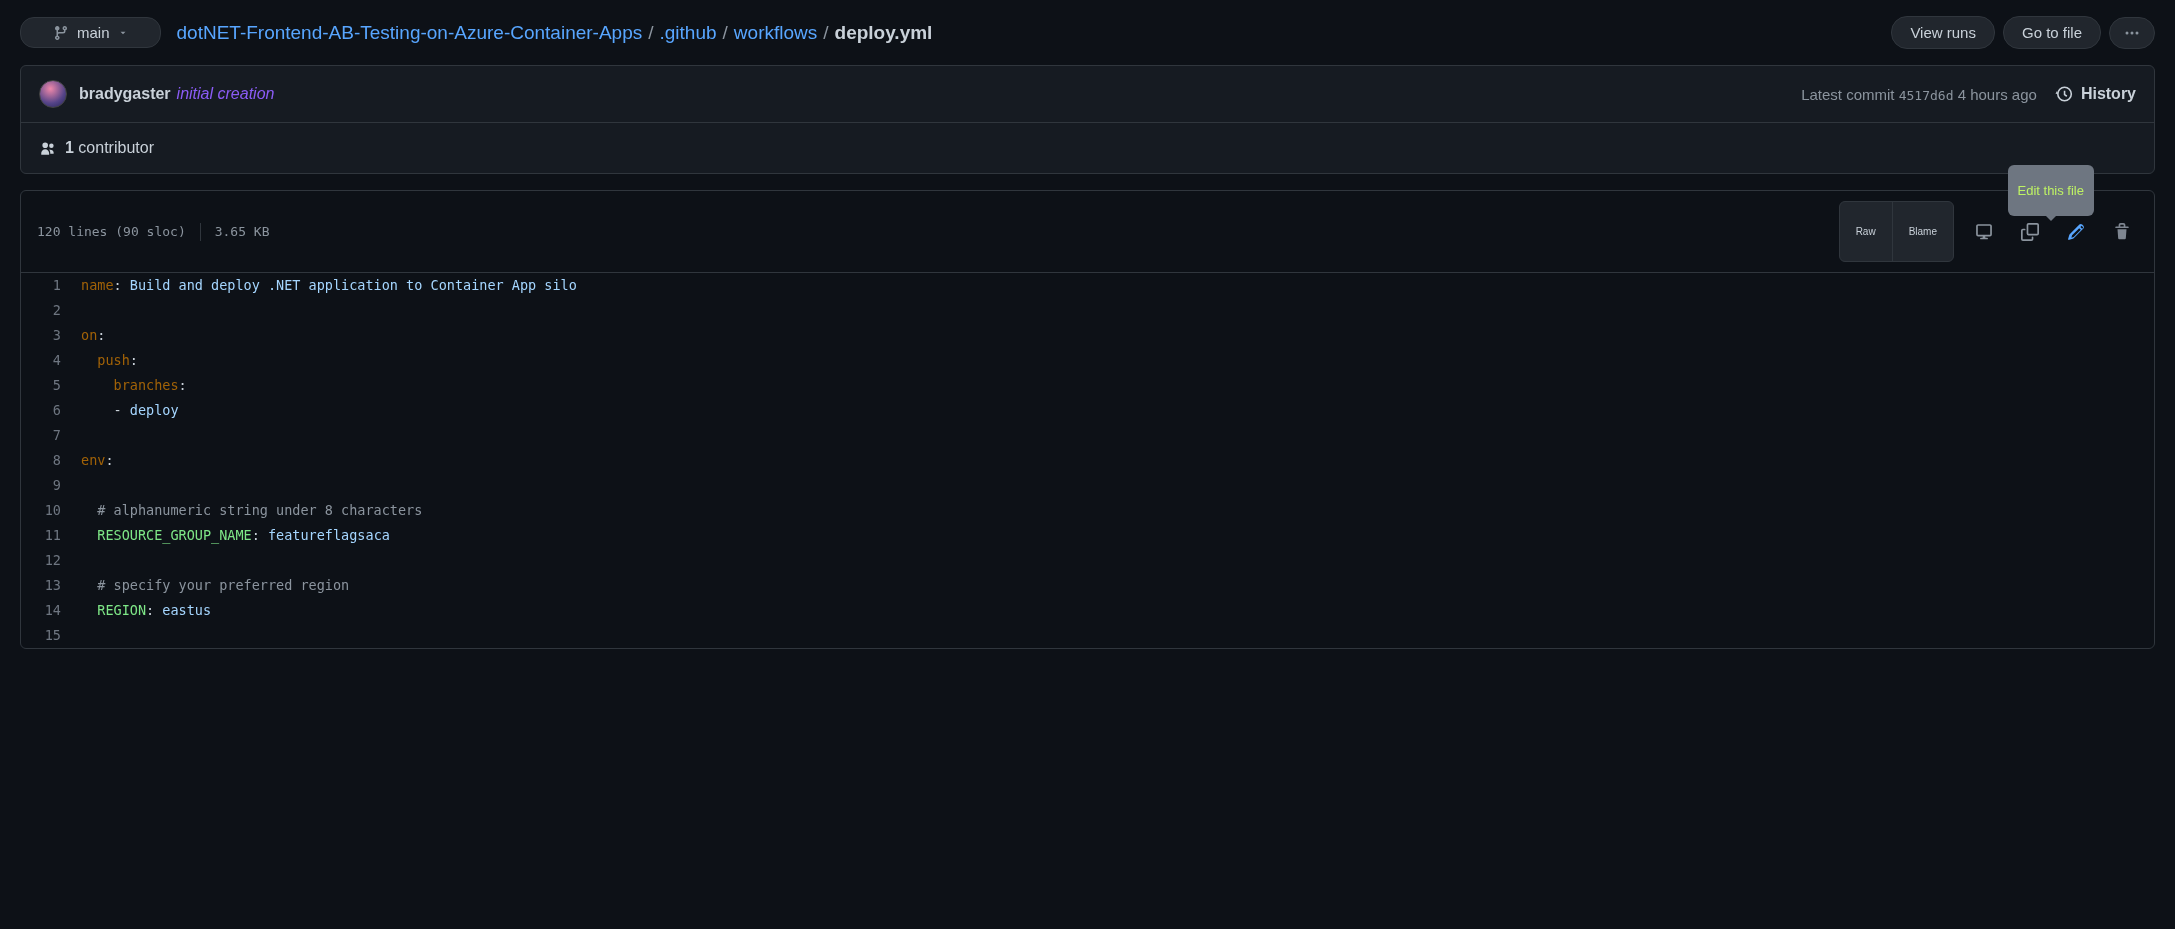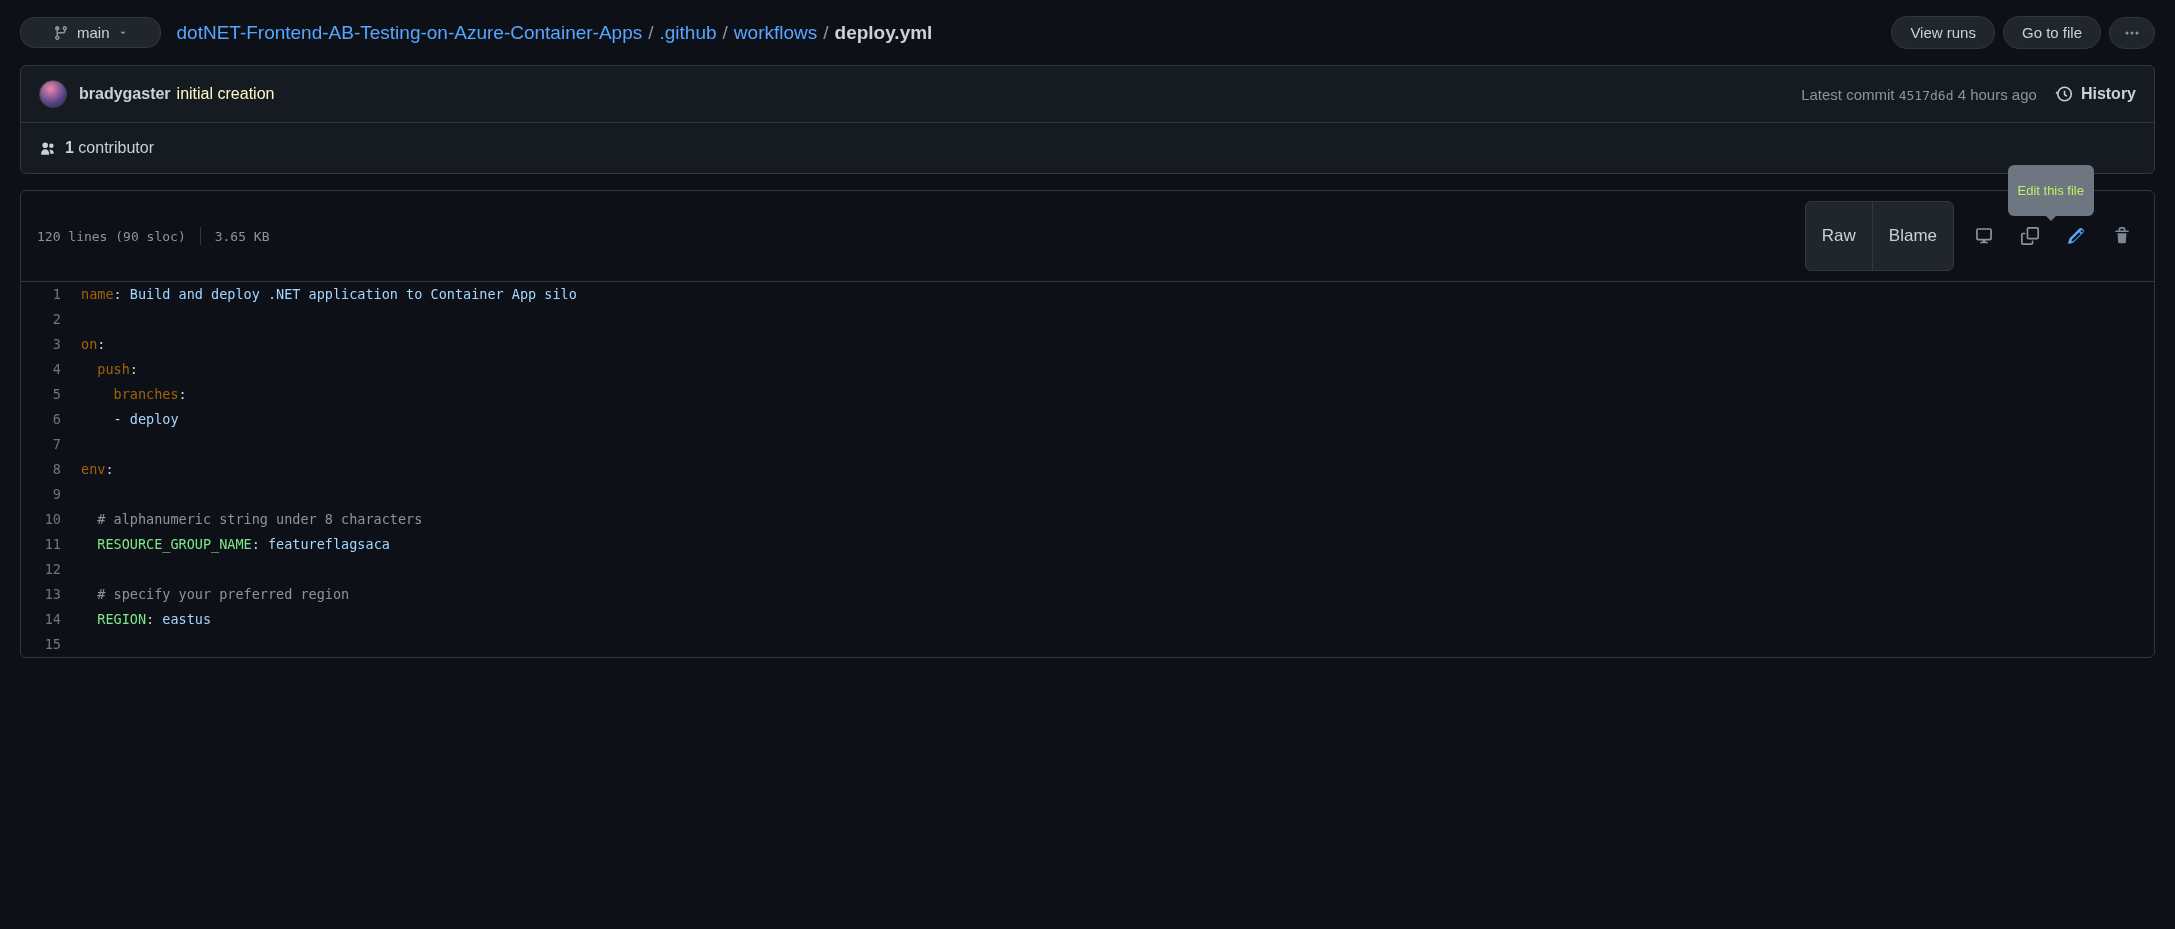--- a/index.html
+++ b/index.html
@@ -93,23 +93,24 @@
       margin-right: 12px;
       border: 1px solid #444;
     }
     .commit-author {
       font-weight: 600;
       color: #c9d1d9;
       font-size: 16px;
       text-align: right;
     }
     .commit-msg {
-      color: #fef9c3;
+      color: #8b5cf6;
       margin-left: 6px;
       font-size: 16px;
+      font-style: italic;
     }
     .commit-meta {
       color: #8b949e;
       font-size: 15px;
       margin-right: 18px;
     }
     .commit-hash {
       font-family: ui-monospace, SFMono-Regular, Menlo, monospace;
       font-size: 13px;
     }
@@ -163,21 +164,21 @@
       border: 1px solid #30363d;
       border-radius: 6px;
       overflow: hidden;
       background-color: #21262d;
     }
     .btn-group button {
       background: transparent;
       border: none;
       padding: 24px 16px;
       color: #c9d1d9;
-      font-size: 17px;
+      font-size: 10px;
       cursor: pointer;
     }
     .btn-group button:first-child {
       border-right: 1px solid #30363d;
     }
     .icon-btn {
       background: transparent;
       border: none;
       padding: 7px;
       cursor: pointer;

